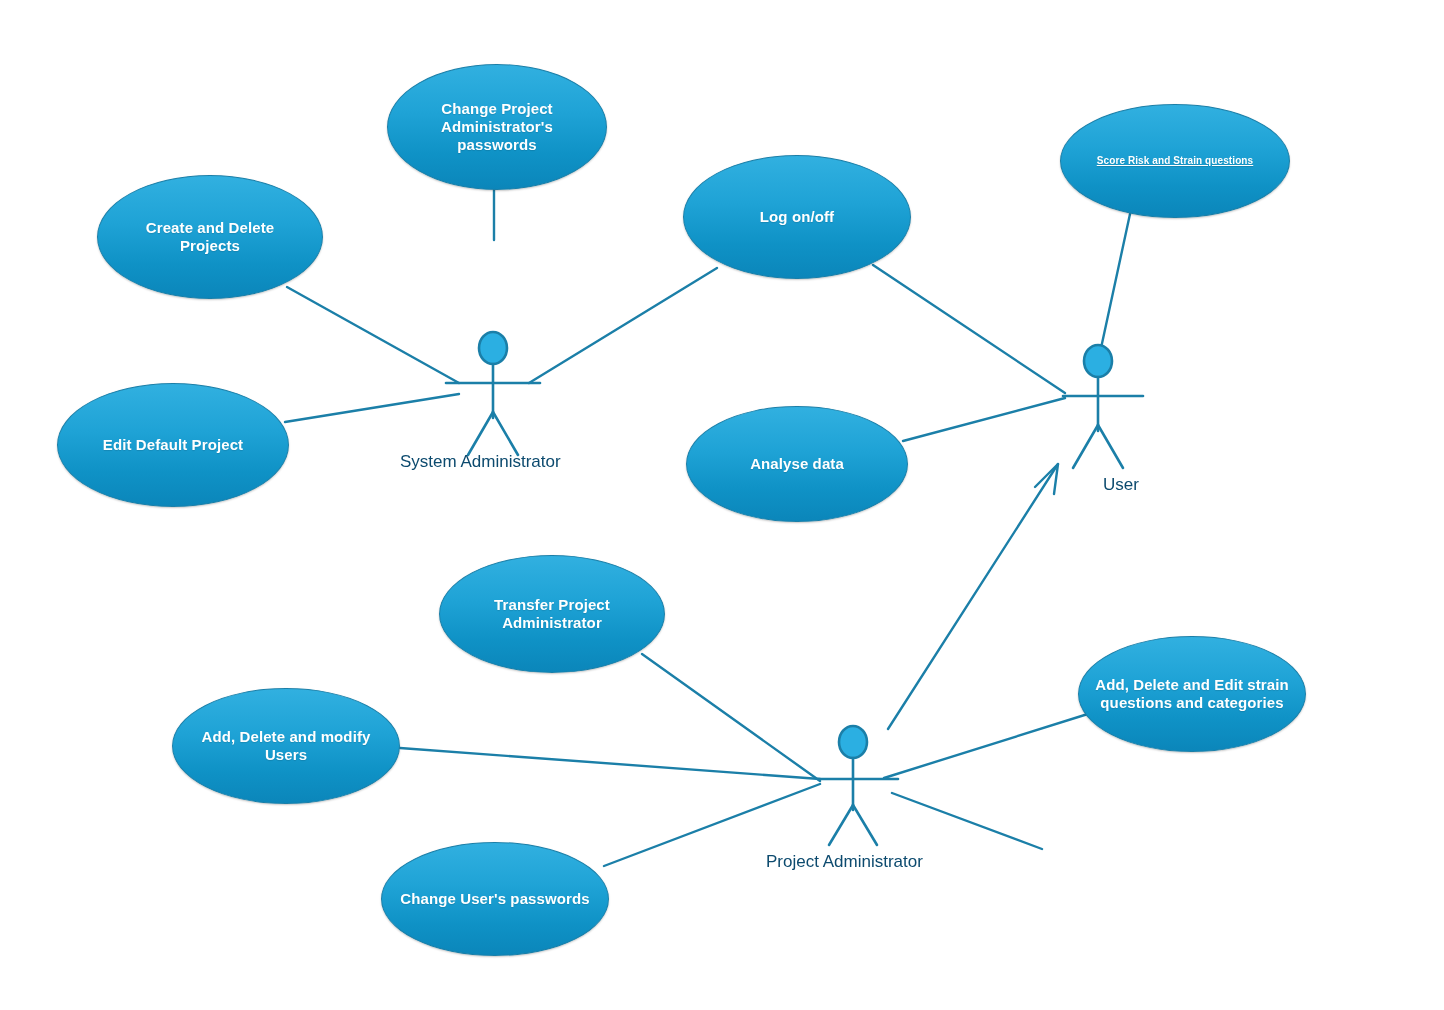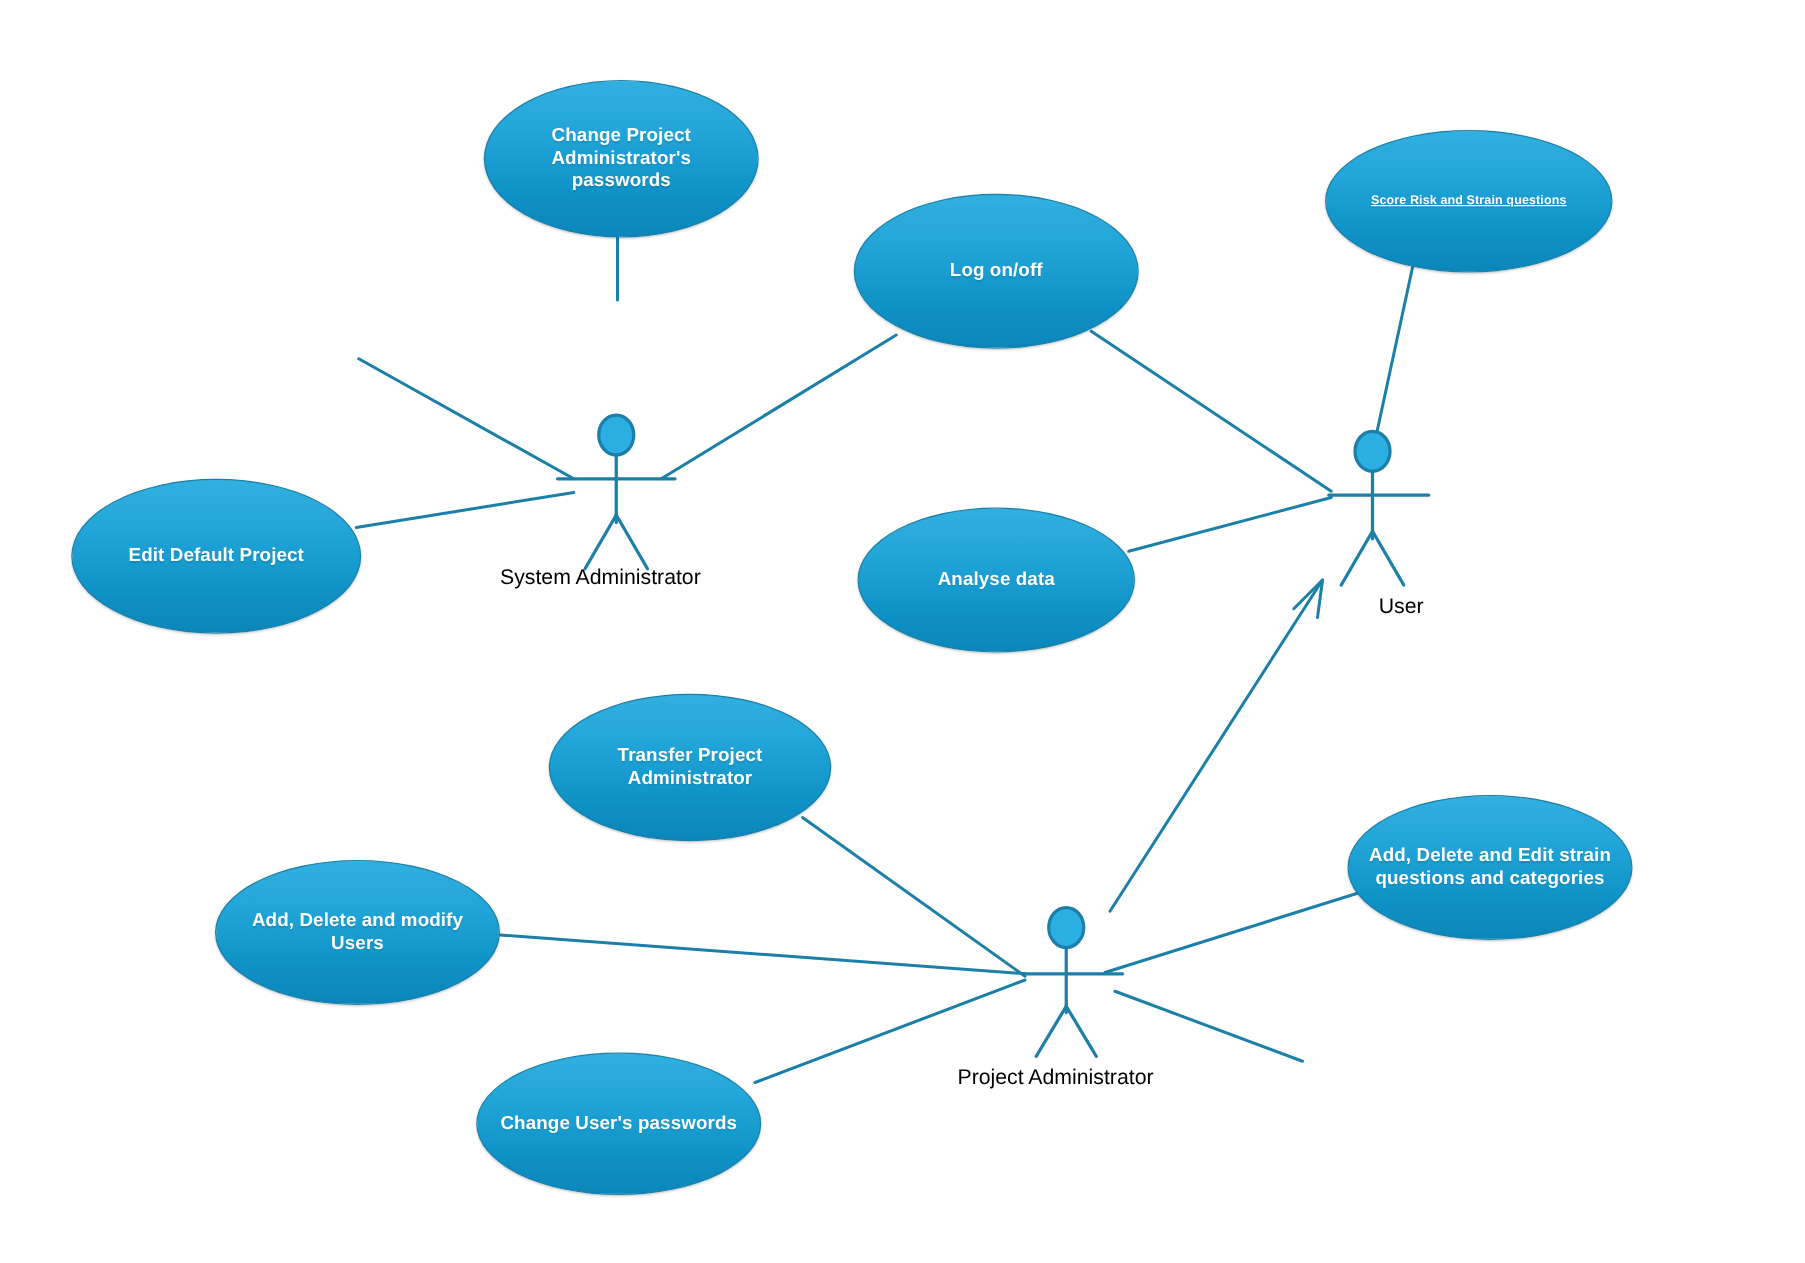--- a/index.html
+++ b/index.html
@@ -45,21 +45,21 @@
     text-shadow: 0 1px 1px rgba(0,0,0,0.12);
     padding: 0 16px;
     z-index: 2;
   }
   .usecase span {
     display: block;
     width: 100%;
   }
   .actor-label {
     position: absolute;
-    color: #000000;
+    color: #0c4a6e;
     font-size: 17px;
     font-weight: normal;
     white-space: nowrap;
     z-index: 4;
   }
 </style>
 </head>
 <body>
 
 <div id="canvas">
@@ -108,20 +108,23 @@
       <line x1="818" y1="779" x2="898" y2="779"></line>
       <line x1="853" y1="805" x2="829" y2="845"></line>
       <line x1="853" y1="805" x2="877" y2="845"></line>
     </g>
   </svg>
 
   <div class="usecase" style="left:387px; top:64px; width:220px; height:126px; font-size:15px;">
     <span>Change Project Administrator's passwords</span>
   </div>
 
+  <div class="usecase" style="left:97px; top:175px; width:226px; height:124px; font-size:15px;">
+    <span>Create and Delete Projects</span>
+  </div>
 
   <div class="usecase" style="left:57px; top:383px; width:232px; height:124px; font-size:15px;">
     <span>Edit Default Project</span>
   </div>
 
   <div class="usecase" style="left:686px; top:406px; width:222px; height:116px; font-size:15px;">
     <span>Analyse data</span>
   </div>
 
   <div class="usecase" style="left:683px; top:155px; width:228px; height:124px; font-size:15px;">

